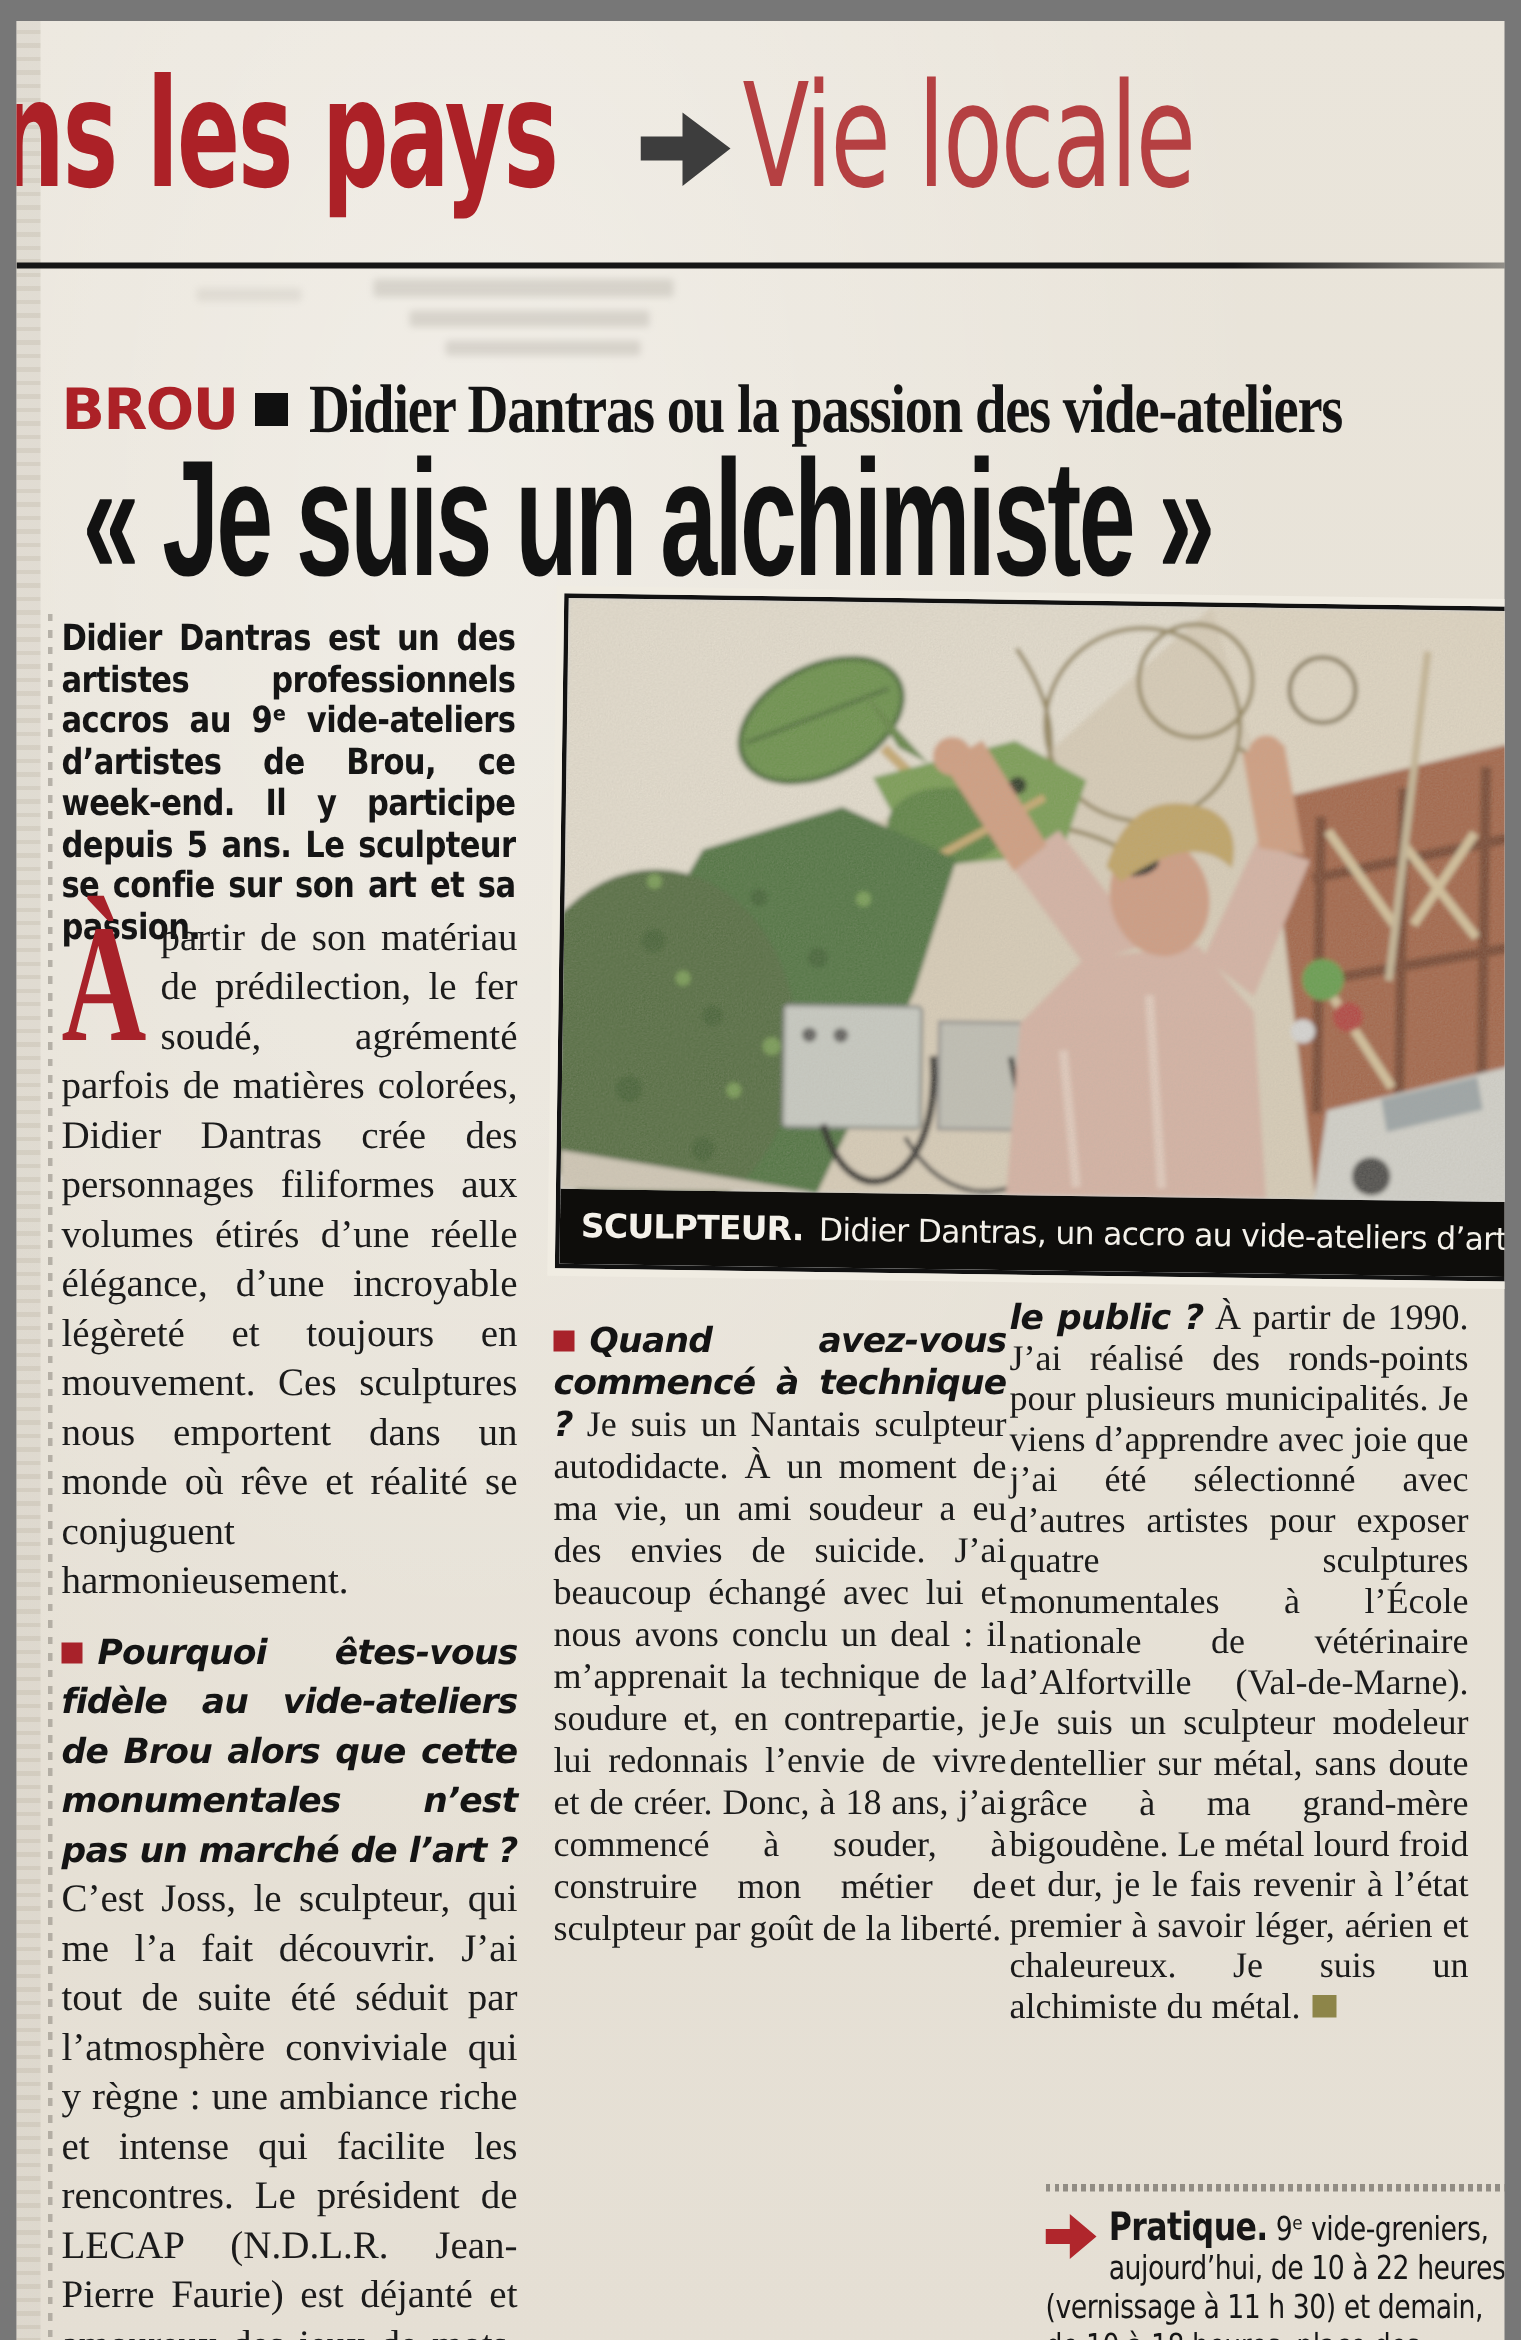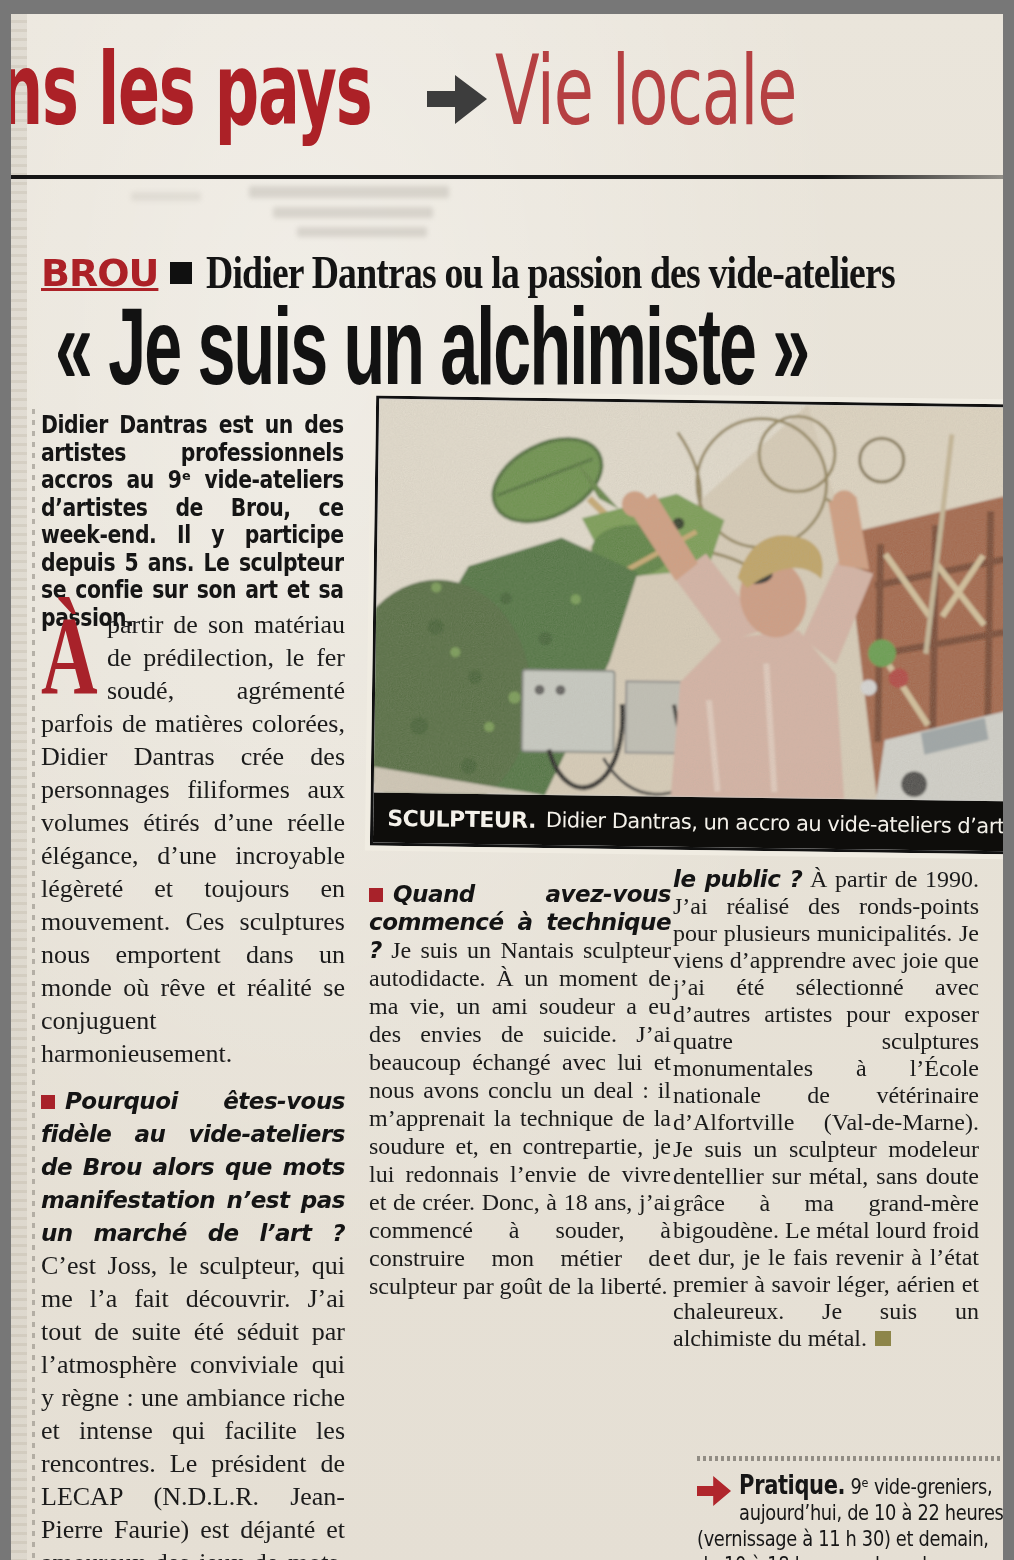--- a/index.html
+++ b/index.html
@@ -32,21 +32,21 @@
   .mast-left{position:absolute;left:-12px;top:28px;font:bold 100px/0.95 "DejaVu Sans",sans-serif;
     color:var(--accent-red);letter-spacing:-2px;transform:scaleX(.62);transform-origin:left top;white-space:nowrap;}
   .mast-arrow{position:absolute;left:416px;top:58px;width:62px;height:56px;}
   .mast-right{position:absolute;left:484px;top:32px;font:normal 96px/0.95 "DejaVu Sans",sans-serif;
     color:var(--header-red-light);letter-spacing:-2px;transform:scaleX(.68);transform-origin:left top;white-space:nowrap;}
   .rule-top{position:absolute;left:0;top:161px;width:1014px;height:4px;
     background:linear-gradient(90deg,#161616 0 80%,rgba(22,22,22,.35) 100%);}
 
   
   .kicker{position:absolute;left:30px;top:236px;height:46px;display:flex;align-items:center;white-space:nowrap;}
-  .kicker-loc{font:bold 38px/1 "DejaVu Sans",sans-serif;color:var(--accent-red);letter-spacing:-1px;text-decoration:underline;}
+  .kicker-loc{font:bold 38px/1 "DejaVu Sans",sans-serif;color:var(--accent-red);letter-spacing:-1px;}
   .kicker-sq{display:inline-block;width:22px;height:22px;background:#101010;margin:0 14px 0 12px;}
   .kicker-title{font:bold 46px/1 "Liberation Serif",serif;color:#141414;letter-spacing:-1px;
     transform:scaleX(.82);transform-origin:left center;}
 
   
   .headline{position:absolute;left:44px;top:277px;width:1520px;
     font:bold 110px/1 "Liberation Sans",sans-serif;color:#121212;letter-spacing:-3px;
     transform:scaleX(.62);transform-origin:left top;white-space:nowrap;}
 
   
@@ -224,21 +224,21 @@
       <span class="txt">Didier Dantras, un accro au vide-ateliers d’artistes.</span>
     </figcaption>
   </figure>
   <div class="credit-strip"></div>
 
   <div class="col col-left">
     <p>
       <span class="dropcap">À</span><span>partir de son matériau de prédilection, le fer soudé, agrémenté parfois de matières colorées, Didier Dantras crée des personnages filiformes aux volumes étirés d’une réelle élégance, d’une incroyable légèreté et toujours en mouvement. Ces sculptures nous emportent dans un monde où rêve et réalité se conjuguent harmonieusement.</span>
     </p>
     <p class="qpara">
-      <span class="qb"></span><span class="q">Pourquoi êtes-vous fidèle au vide-ateliers de Brou alors que mots manifestation n’est pas un marché de l’art ?</span>
+      <span class="qb"></span><span class="q">Pourquoi êtes-vous fidèle au vide-ateliers de Brou alors que cette monumentales n’est pas un marché de l’art ?</span>
       <span>C’est Joss, le sculpteur, qui me l’a fait découvrir. J’ai tout de suite été séduit par l’atmosphère conviviale qui y règne : une ambiance riche et intense qui facilite les rencontres. Le président de LECAP (N.D.L.R. Jean-Pierre Faurie) est déjanté et amoureux des jeux de mots. Je n’ai pas de soucis avec l’esprit vide-ateliers, je m’adapte à la situation. J’ai toujours vendu et c’est aussi une occasion de tou-</span>
     </p>
   </div>
 
   <div class="col col-mid">
     <p class="qpara">
       <span class="qb"></span><span class="q">Quand avez-vous commencé à technique ?</span>
       <span>Je suis un Nantais sculpteur autodidacte. À un moment de ma vie, un ami soudeur a eu des envies de suicide. J’ai beaucoup échangé avec lui et nous avons conclu un deal : il m’apprenait la technique de la soudure et, en contrepartie, je lui redonnais l’envie de vivre et de créer. Donc, à 18 ans, j’ai commencé à souder, à construire mon métier de sculpteur par goût de la liberté.</span>
     </p>
   </div>

